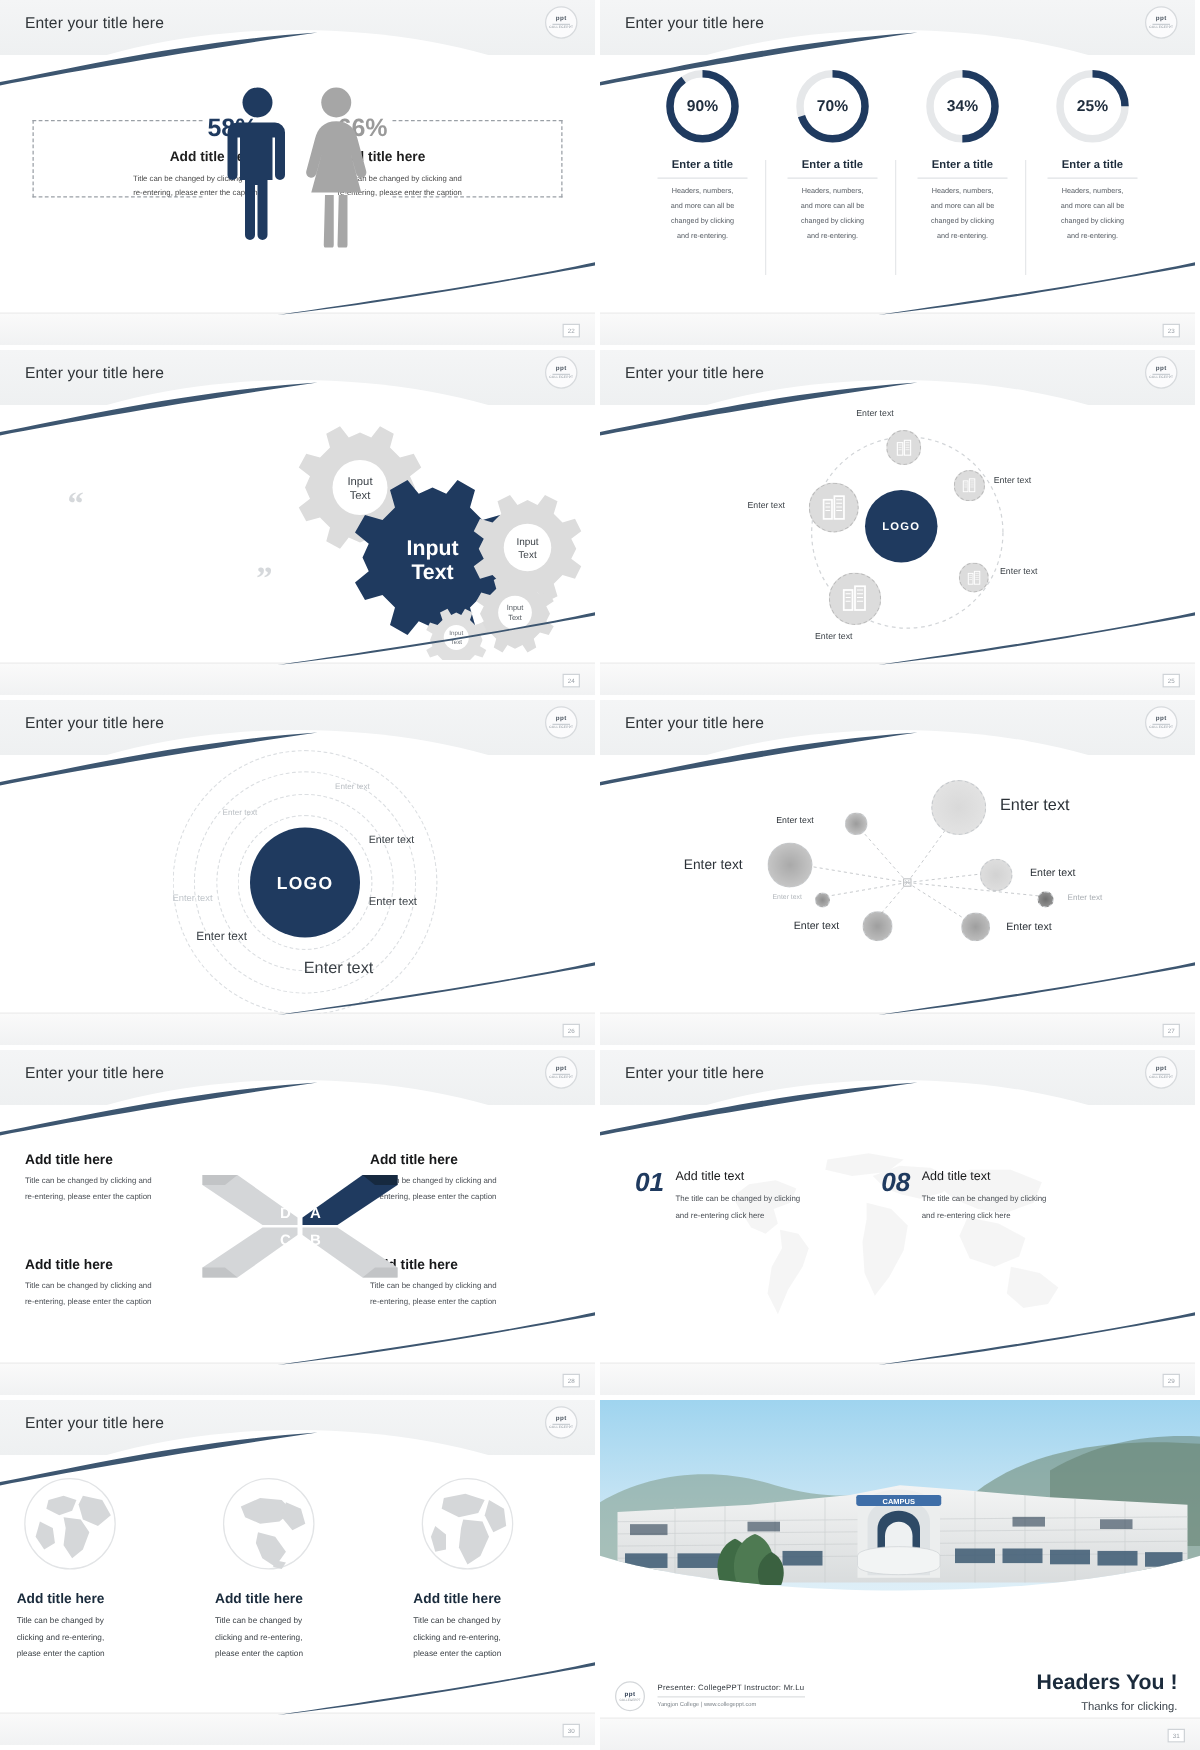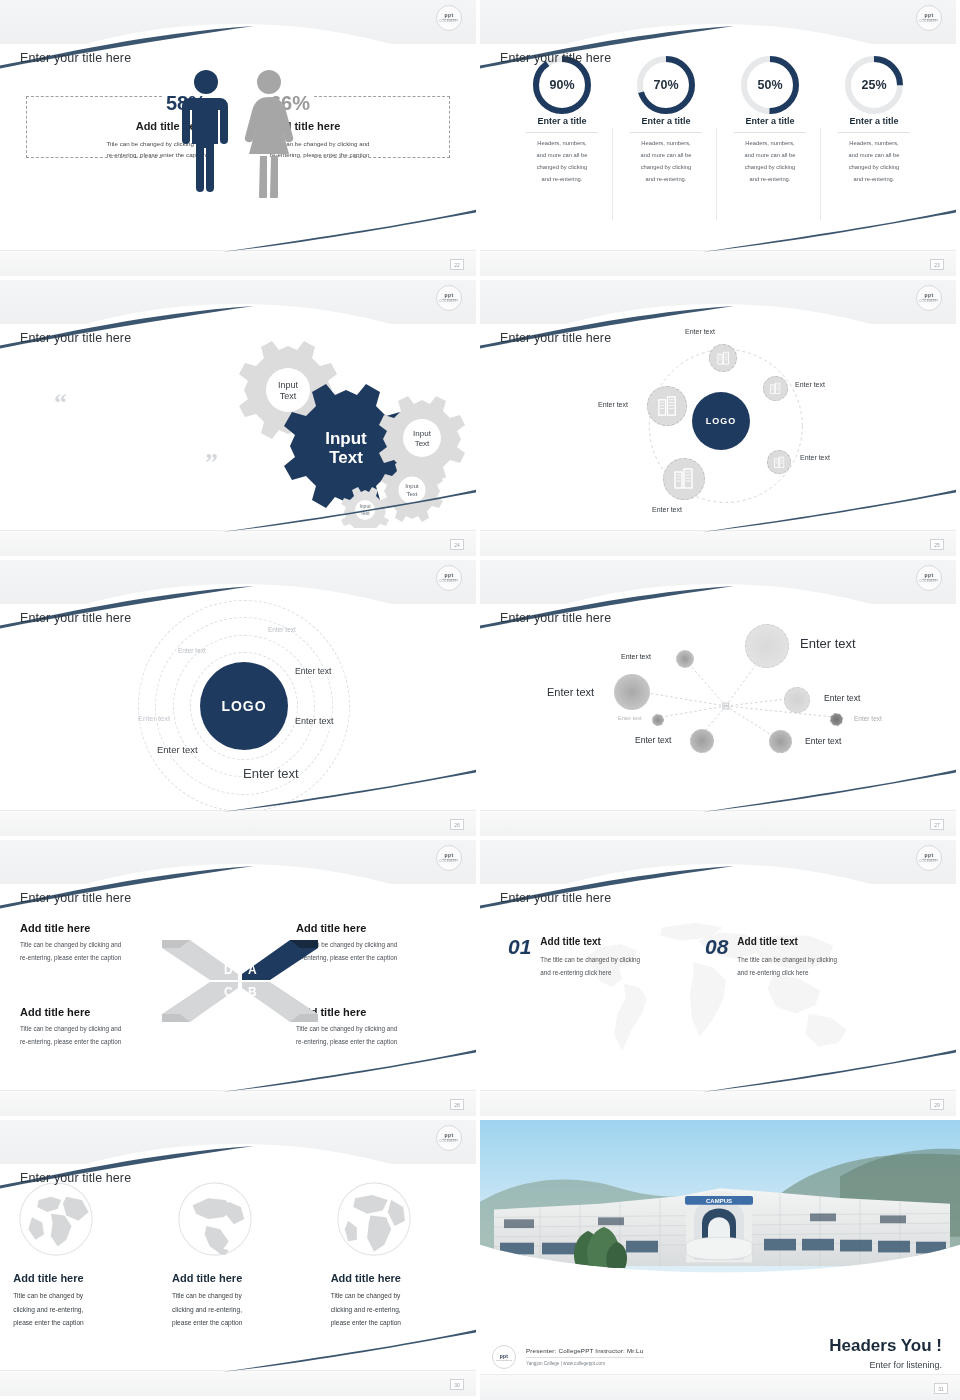--- a/index.html
+++ b/index.html
@@ -29,21 +29,21 @@
     overflow:hidden;
   }
   .hdr-arc {
     position:absolute; left:-8%; top:24px; width:116%; height:120px;
     background:#ffffff;
     border-radius:50% 50% 0 0 / 100% 100% 0 0;
   }
   .title {
     position:absolute; left:20px; top:11px;
     font-size:12.5px; color:#2f3438; letter-spacing:.1px;
-    z-index:4; white-space:nowrap;margin-top:40px;
+    z-index:4; white-space:nowrap;
   }
   
   .logo-badge {
     position:absolute; right:14px; top:5px; width:26px; height:26px;
     border-radius:50%; border:1px solid #d7dadd; z-index:5;
     display:flex; flex-direction:column; align-items:center; justify-content:center;
     background:#fbfbfc;
   }
   .logo-badge .lg1 { font-size:5px; font-weight:bold; color:#4b5561; letter-spacing:.4px; line-height:1;}
   .logo-badge .lg2 { font-size:2.6px; color:#8d969e; letter-spacing:.2px; line-height:1.4; }
@@ -88,21 +88,21 @@
   .s2-row { position:absolute; left:0; right:0; top:10px; display:flex; justify-content:center; }
   .s2-item { width:104px; text-align:center; position:relative; }
   .s2-item + .s2-item::before {
      content:""; position:absolute; left:-2px; top:74px; width:1px; height:92px; background:#e6e8ea;
   }
   .donut { width:62px; height:62px; margin:0 auto; position:relative; }
   .donut .pctlbl {
      position:absolute; inset:0; display:flex; align-items:center; justify-content:center;
      font-size:12.5px; font-weight:bold; color:#1f2d3d;
   }
-  .s2-ttl { font-size:9px; font-weight:bold; color:#1c2b3a; }
+  .s2-ttl { font-size:9px; font-weight:bold; color:#1c2b3a; margin-top:10px; }
   .s2-hr { width:72px; height:1px; background:#dfe2e5; margin:6px auto 0; }
   .s2-cap { font-size:5.8px; color:#5a6067; line-height:2.05; margin-top:5px; }
 
   
   .quote-mark { position:absolute; font-size:26px; color:#d5d8db; font-family:"Liberation Serif", serif; font-weight:bold; }
   .s3-txt { position:absolute; left:82px; top:76px; width:130px;
             font-size:7.2px; color:#40464c; line-height:2.35; }
 
   
   .hub {
@@ -127,21 +127,21 @@
 
   
   .s7-q { position:absolute; width:160px; }
   .s7-h { font-size:11px; font-weight:bold; color:#17181a; }
   .s7-p { font-size:6.3px; color:#4a4f55; line-height:2.05; margin-top:5px; }
 
   
   .s8-map { position:absolute; left:50%; top:50%; transform:translate(-50%,-50%); opacity:.5; }
   .s8-item { position:absolute; display:flex; gap:9px; align-items:flex-start; }
   .s8-num { font-size:21px; font-weight:bold; font-style:italic; color:#1f3a5f; line-height:1;text-align:center; }
-  .s8-h { font-size:10px; font-weight:bold; color:#17181a; }
+  .s8-h { font-size:10px; font-weight:normal; color:#17181a; }
   .s8-p { font-size:6.3px; color:#4a4f55; line-height:2.1; margin-top:6px; width:130px; }
 
   
   .s9-row { position:absolute; left:0; right:0; top:12px; display:flex; justify-content:space-around; }
   .s9-item { width:140px; text-align:left; padding-left:4px; }
   .s9-h { font-size:11px; font-weight:bold; color:#1a2b3c; margin-top:6px; }
   .s9-p { font-size:6.6px; color:#3d4348; line-height:2.05; margin-top:5px; }
 
   
   .s10 { position:absolute; inset:0; background:#fff; overflow:hidden; }
@@ -266,21 +266,21 @@
                 <div>Headers, numbers,</div>
                 <div>and more can all be</div>
                 <div>changed by clicking</div>
                 <div>and re-entering.</div>
               </div>
             </div>
             <div class="s2-item">
               <div class="donut"><svg width="62" height="62" viewBox="0 0 62 62">
                   <circle cx="31" cy="31" r="26" fill="none" stroke="#e6e8ea" stroke-width="6"></circle>
                   <circle cx="31" cy="31" r="26" fill="none" stroke="#1f3a5f" stroke-width="6" stroke-dasharray="81.68 81.68" stroke-linecap="butt" transform="rotate(-90 31 31)"></circle>
-                </svg><div class="pctlbl">50%</div></div>
+                </svg><div class="pctlbl">34%</div></div>
               <div class="s2-ttl">Enter a title</div>
               <div class="s2-hr"></div>
               <div class="s2-cap">
                 <div>Headers, numbers,</div>
                 <div>and more can all be</div>
                 <div>changed by clicking</div>
                 <div>and re-entering.</div>
               </div>
             </div>
             <div class="s2-item">
@@ -847,20 +847,20 @@
       <span class="pb1">ppt</span>
       <span class="pb2">COLLEGEPPT</span>
     </div>
     <div class="pres">
       <div class="pres-1">Presenter: CollegePPT   Instructor: Mr.Lu</div>
       <div class="pres-hr"></div>
       <div class="pres-2">Yangjon College  |  www.collegeppt.com</div>
     </div>
     <div class="thx">
       <div class="thx-b">Headers You !</div>
-      <div class="thx-s">Enter for listening.</div>
+      <div class="thx-s">Thanks for clicking.</div>
     </div>
     <div class="ftr"></div>
     <div class="pgnum">31</div>
   </div>
     </div>
 
 </div>
 
 </body></html>

